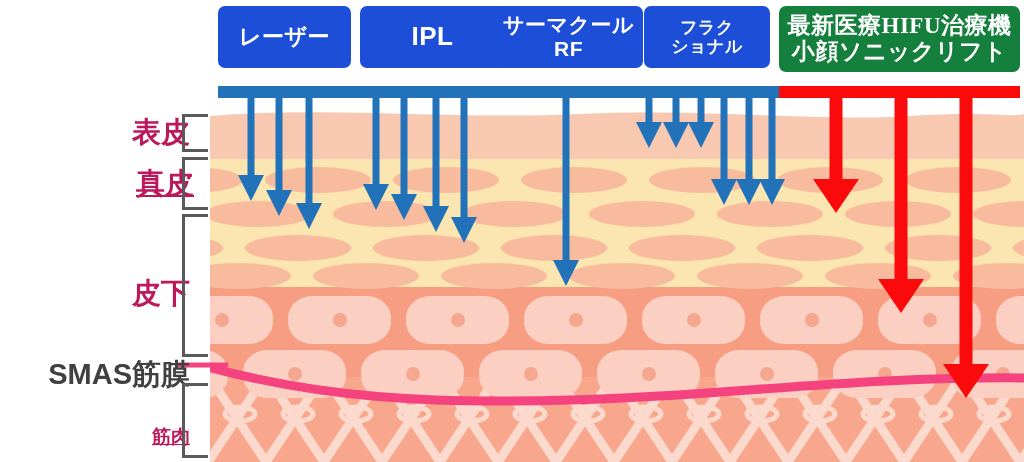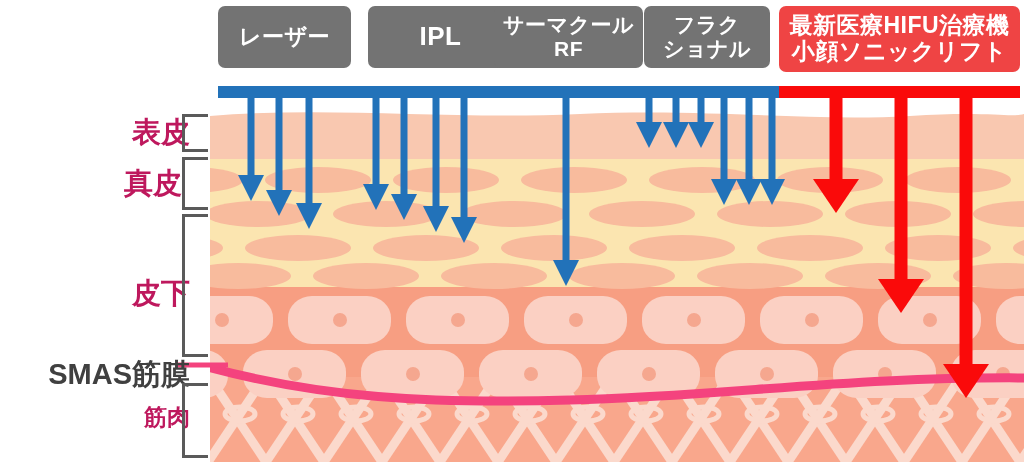--- a/index.html
+++ b/index.html
@@ -6,22 +6,22 @@
   body{width:1024px;height:462px;position:relative;overflow:hidden;
        font-family:"Liberation Sans","DejaVu Sans",sans-serif;}
 
   #stage{position:absolute;left:0;top:0;width:1024px;height:462px;}
 
   
   .tbox{position:absolute;border-radius:7px;display:flex;align-items:center;
         justify-content:center;text-align:center;color:#ffffff;
         font-weight:bold;line-height:1.12;box-sizing:border-box;
         letter-spacing:.5px;}
-  .tbox.grey{background:#737373;}
-  .tbox.red{background:#ef4444;}
+  .tbox.grey{background:#1d4ed8;}
+  .tbox.red{background:#15803d;font-family:Liberation Serif, serif;}
   .tbox span{display:block;white-space:pre-line;}
 
   
   .llabel{position:absolute;color:#be185d;font-weight:bold;
           text-align:right;white-space:nowrap;}
   .llabel.smas{color:#404040;}
 
   
   .bracket{position:absolute;border:3px solid #5a5a5a;border-right:none;
            box-sizing:border-box;}
@@ -249,42 +249,42 @@
           <rect x="959.5" y="90" width="13" height="274" fill="#fa0a0a"></rect>
           <polygon points="943,364 989,364 966,398" fill="#fa0a0a"></polygon>
         </g>
       </g>
     </svg>
 
   <div id="boxes">
       <div class="tbox grey" style="left: 218px; top: 6px; width: 133px; height: 62px; font-size: 22px;">
         <span>レーザー</span>
       </div>
-      <div class="tbox grey" style="left: 368px; top: 6px; width: 145px; height: 62px; font-size: 26px;">
+      <div class="tbox grey" style="left: 360px; top: 6px; width: 145px; height: 62px; font-size: 26px;">
         <span>IPL</span>
       </div>
       <div class="tbox grey" style="left: 494px; top: 6px; width: 149px; height: 62px; font-size: 21px;">
         <span>サーマクール
 RF</span>
       </div>
-      <div class="tbox grey" style="left: 644px; top: 6px; width: 126px; height: 62px; font-size: 21px;">
+      <div class="tbox grey" style="left: 644px; top: 6px; width: 126px; height: 62px; font-size: 17px;">
         <span>フラク
 ショナル</span>
       </div>
       <div class="tbox red" style="left: 779px; top: 6px; width: 241px; height: 66px; font-size: 23px;">
         <span>最新医療HIFU治療機
 小顔ソニックリフト</span>
       </div>
     </div>
 
   <div id="labels">
       <div class="llabel" style="left: 104px; top: 113px; font-size: 29px; width: 86px;">表皮</div>
       <div class="bracket" style="left: 182px; top: 114px; width: 26px; height: 38px;"></div>
-      <div class="llabel" style="left: 96px; top: 164px; font-size: 29px; width: 86px;">真皮</div>
+      <div class="llabel" style="left: 108px; top: 164px; font-size: 29px; width: 86px; text-decoration: underline;">真皮</div>
       <div class="bracket" style="left: 182px; top: 157px; width: 26px; height: 53px;"></div>
       <div class="llabel" style="left: 104px; top: 274px; font-size: 29px; width: 86px; font-family: Liberation Mono, monospace;">皮下</div>
       <div class="bracket" style="left: 182px; top: 214px; width: 26px; height: 143px;"></div>
       <div class="llabel smas" style="left: 8px; top: 355px; font-size: 29px; width: 182px;">SMAS筋膜</div>
-      <div class="llabel" style="left: 104px; top: 402px; font-size: 23px; width: 86px;">筋肉</div>
+      <div class="llabel" style="left: 104px; top: 424px; font-size: 19px; width: 86px; text-decoration: underline;">筋肉</div>
       <div class="bracket" style="left: 182px; top: 383px; width: 26px; height: 75px;"></div>
     </div>
 
 </div>
 
 </body></html>

